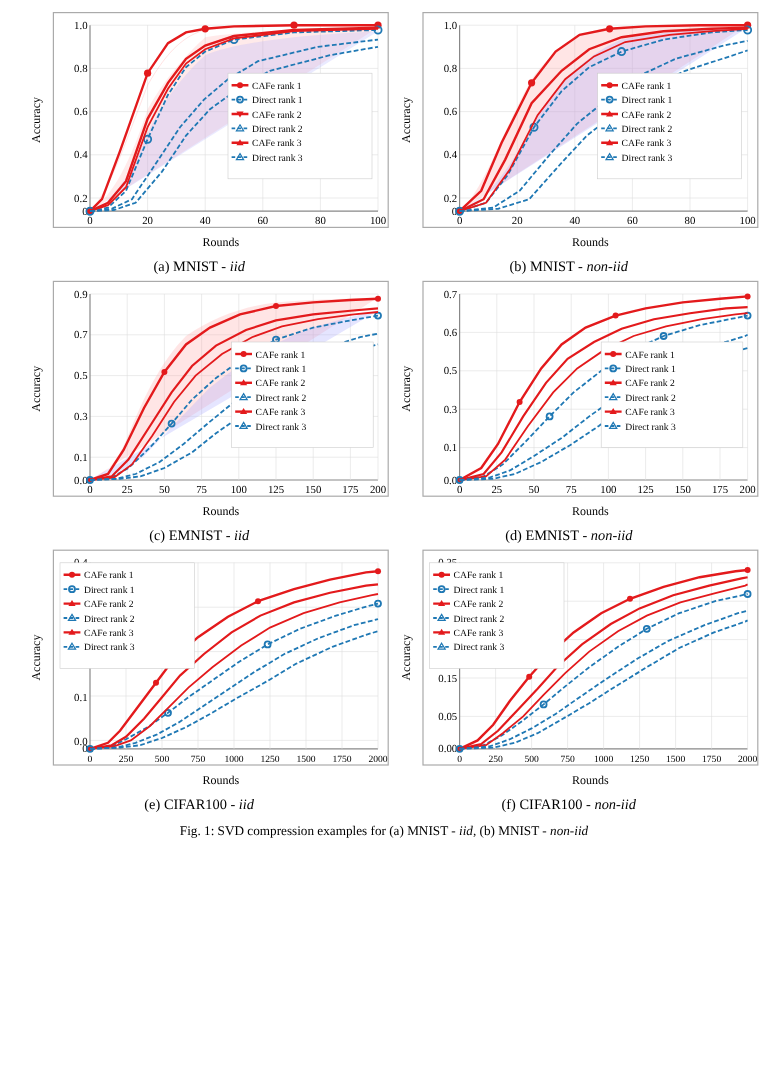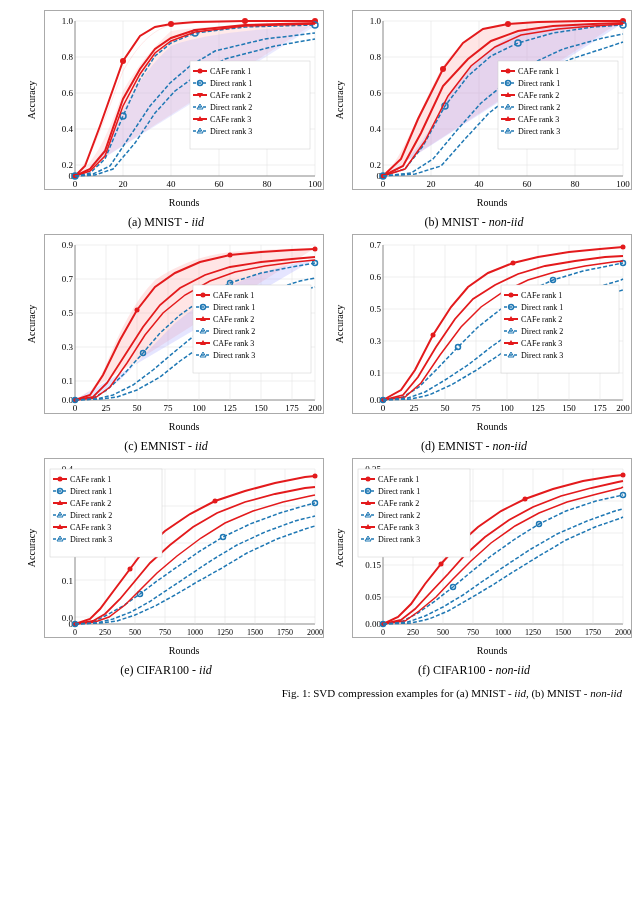--- a/index.html
+++ b/index.html
@@ -68,21 +68,21 @@
       margin-left: 36px;
       margin-bottom: 22px;
     }
     svg.chart-svg {
       width: 280px;
       height: 180px;
     }
     .fig-caption {
       font-size: 11px;
       width: 620px;
-      text-align: right;
+      text-align: center;
       margin-top: 6px;
       line-height: 1.4;
       padding: 0 8px;
     }
     .fig-caption em {
       font-style: italic;
     }
   </style>
 </head>
 <body>

